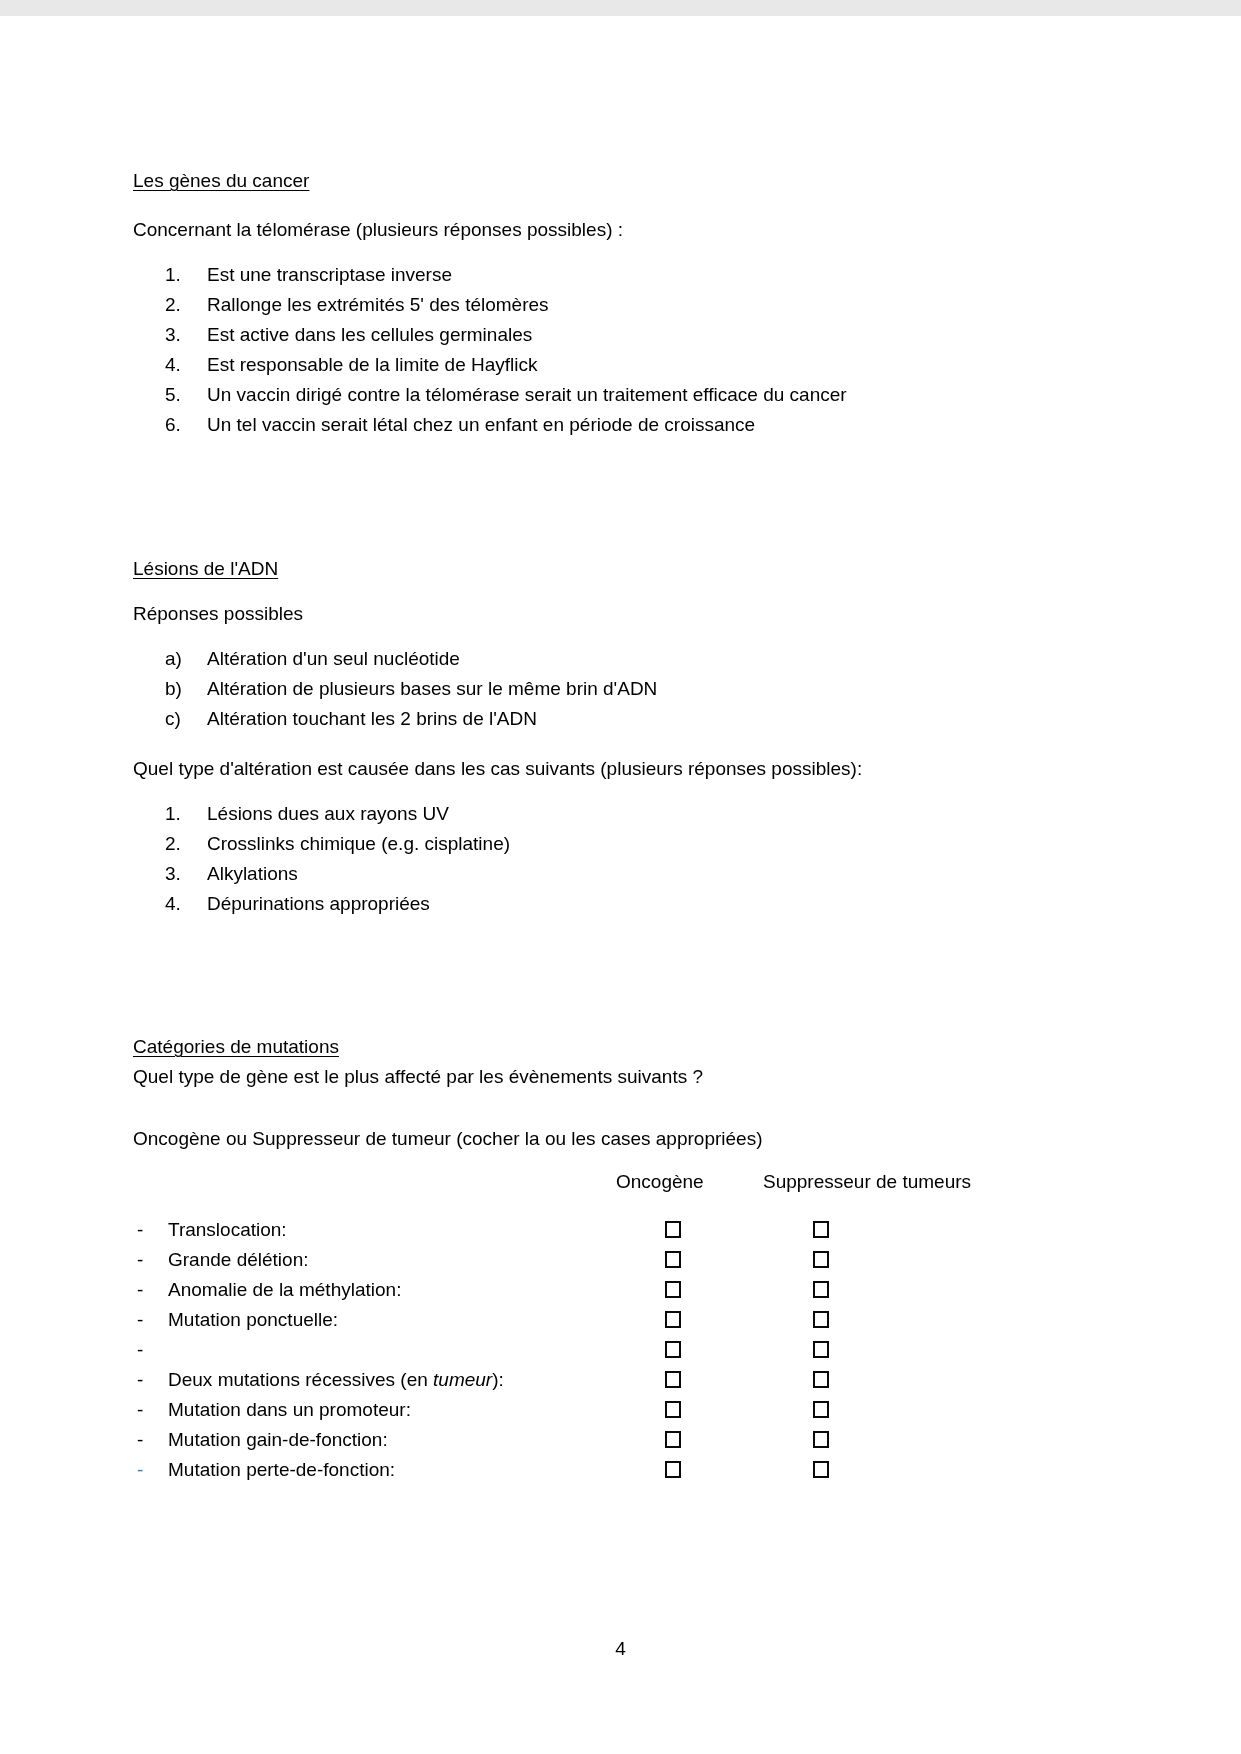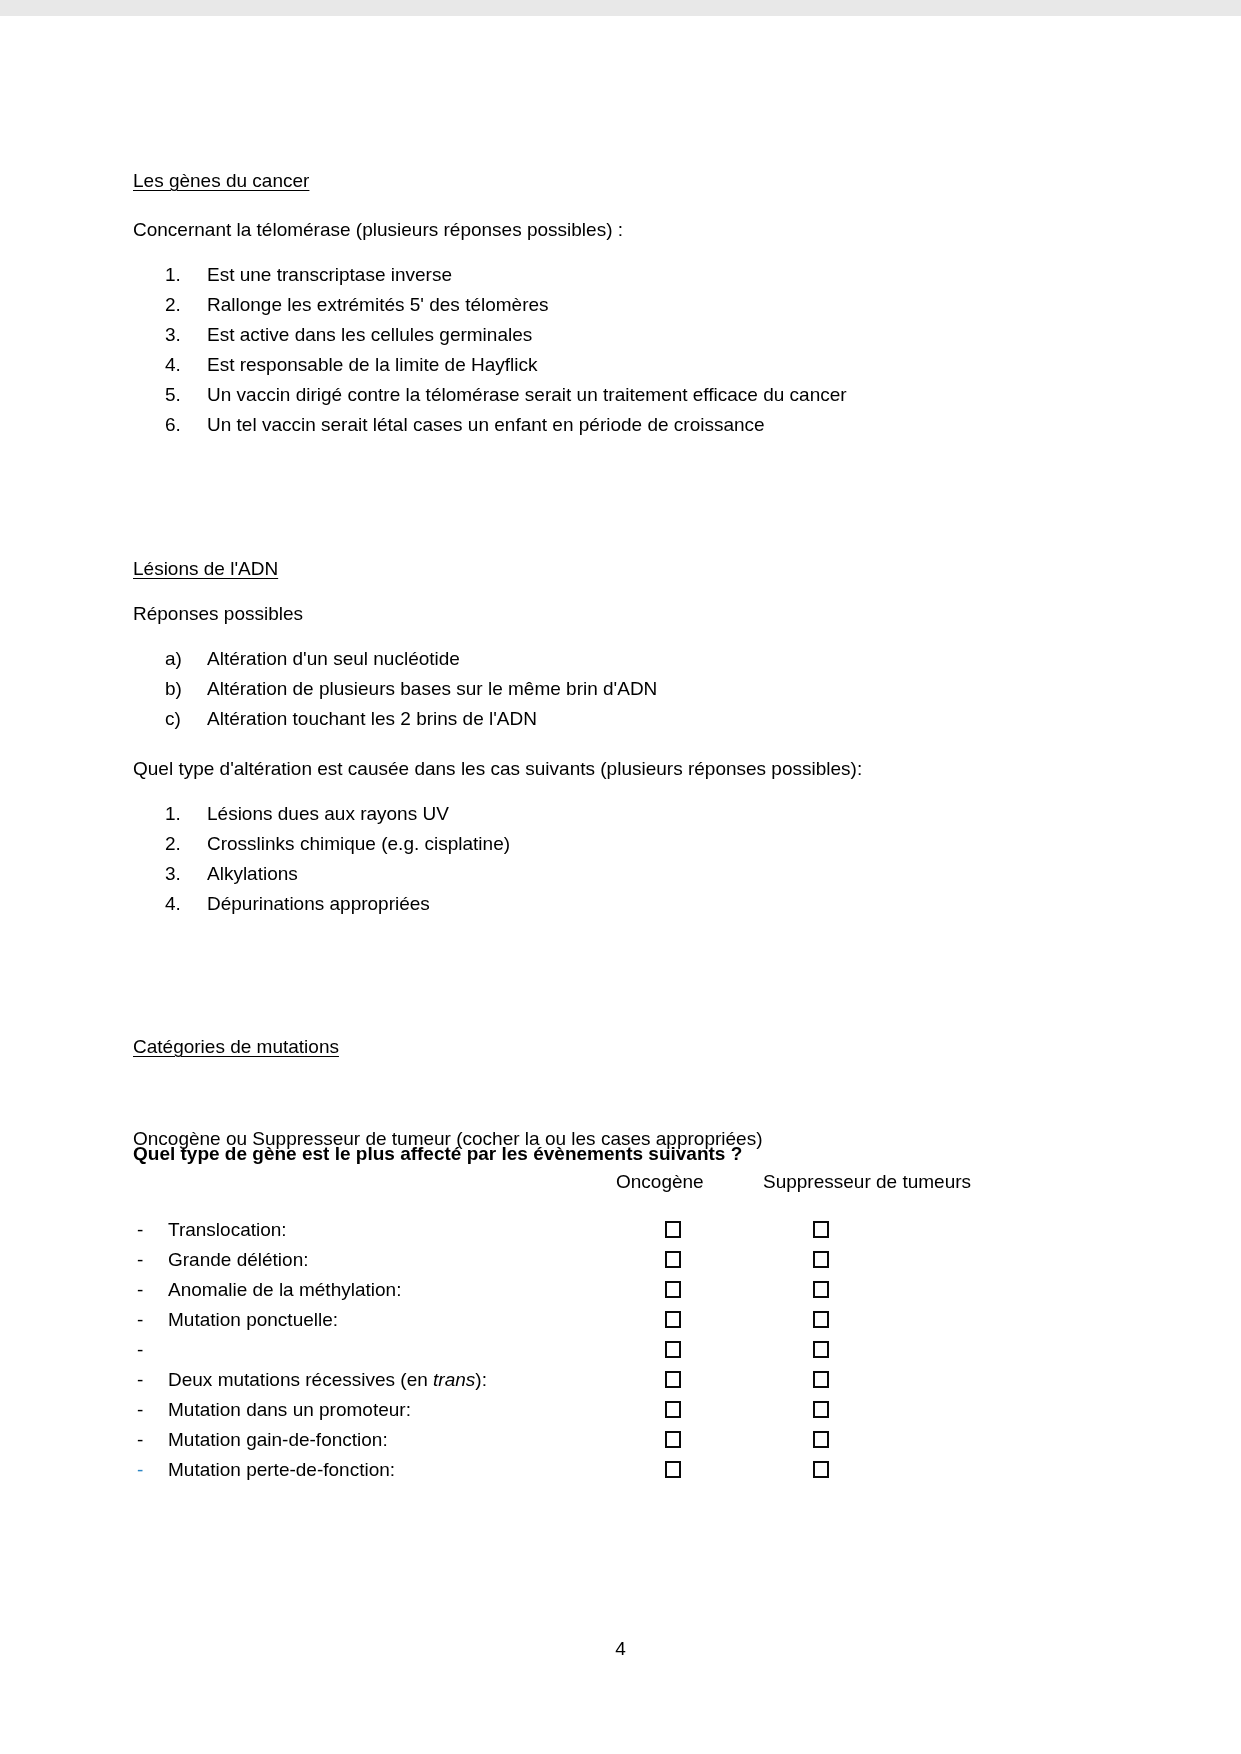--- a/index.html
+++ b/index.html
@@ -55,40 +55,40 @@
   <div class="content">
 
     <div class="block sec-title" style="top:152px;">Les gènes du cancer</div>
     <div class="block" style="top:201px;">Concernant la télomérase (plusieurs réponses possibles) :</div>
     <ul class="qlist block" style="top:244px;">
       <li><span class="marker">1.</span><span>Est une transcriptase inverse</span></li>
       <li><span class="marker">2.</span><span>Rallonge les extrémités 5' des télomères</span></li>
       <li><span class="marker">3.</span><span>Est active dans les cellules germinales</span></li>
       <li><span class="marker">4.</span><span>Est responsable de la limite de Hayflick</span></li>
       <li><span class="marker">5.</span><span>Un vaccin dirigé contre la télomérase serait un traitement efficace du cancer</span></li>
-      <li><span class="marker">6.</span><span>Un tel vaccin serait létal cases un enfant en période de croissance</span></li>
+      <li><span class="marker">6.</span><span>Un tel vaccin serait létal chez un enfant en période de croissance</span></li>
     </ul>
 
     <div class="block sec-title" style="top:540px;">Lésions de l'ADN</div>
     <div class="block" style="top:585px;">Réponses possibles</div>
     <ul class="qlist block" style="top:628px;">
       <li><span class="marker">a)</span><span>Altération d'un seul nucléotide</span></li>
       <li><span class="marker">b)</span><span>Altération de plusieurs bases sur le même brin d'ADN</span></li>
       <li><span class="marker">c)</span><span>Altération touchant les 2 brins de l'ADN</span></li>
     </ul>
     <div class="block" style="top:740px;">Quel type d'altération est causée dans les cas suivants (plusieurs réponses possibles):</div>
     <ul class="qlist block" style="top:783px;">
       <li><span class="marker">1.</span><span>Lésions dues aux rayons UV</span></li>
       <li><span class="marker">2.</span><span>Crosslinks chimique (e.g. cisplatine)</span></li>
       <li><span class="marker">3.</span><span>Alkylations</span></li>
       <li><span class="marker">4.</span><span>Dépurinations appropriées</span></li>
     </ul>
 
     <div class="block sec-title" style="top:1018px;">Catégories de mutations</div>
-    <div class="block" style="top:1125px;font-weight:bold;">Quel type de gène est le plus affecté par les évènements suivants ?</div>
+    <div class="block" style="top:1048px;">Quel type de gène est le plus affecté par les évènements suivants ?</div>
     <div class="block" style="top:1110px;">Oncogène ou Suppresseur de tumeur (cocher la ou les cases appropriées)</div>
 
     <div class="tbl-header" style="top:1153px;">
       <span class="col1">Oncogène</span>
       <span class="col2">Suppresseur de tumeurs</span>
     </div>
 
     <div class="tbl-rows" style="top:1199px;">
       <div class="tbl-row">
         <span class="dash">-</span>
@@ -114,21 +114,21 @@
         <span class="checkbox c1"></span>
         <span class="checkbox c2"></span>
       </div>
       <div class="tbl-row">
         <span class="dash">-</span>
         <span class="checkbox c1"></span>
         <span class="checkbox c2"></span>
       </div>
       <div class="tbl-row">
         <span class="dash">-</span>
-        <span class="row-label"><span>Deux mutations récessives (en </span><em>trans</em><span>):</span></span>
+        <span class="row-label"><span>Deux mutations récessives (en </span><em>tumeur</em><span>):</span></span>
         <span class="checkbox c1"></span>
         <span class="checkbox c2"></span>
       </div>
       <div class="tbl-row">
         <span class="dash">-</span>
         <span class="row-label"><span>Mutation dans un promoteur:</span><em></em><span></span></span>
         <span class="checkbox c1"></span>
         <span class="checkbox c2"></span>
       </div>
       <div class="tbl-row">

